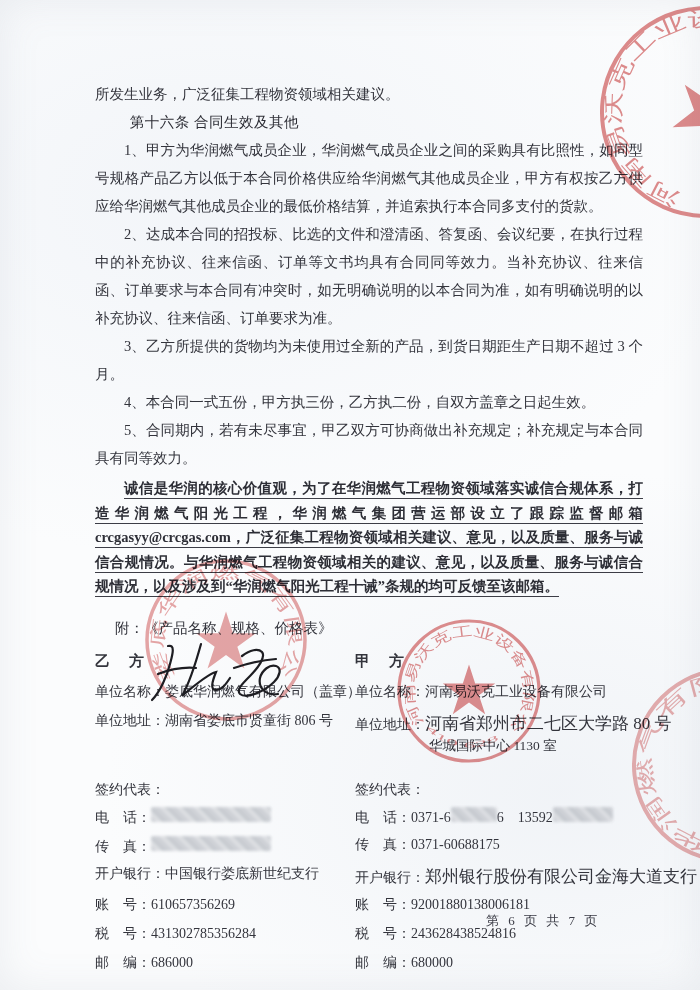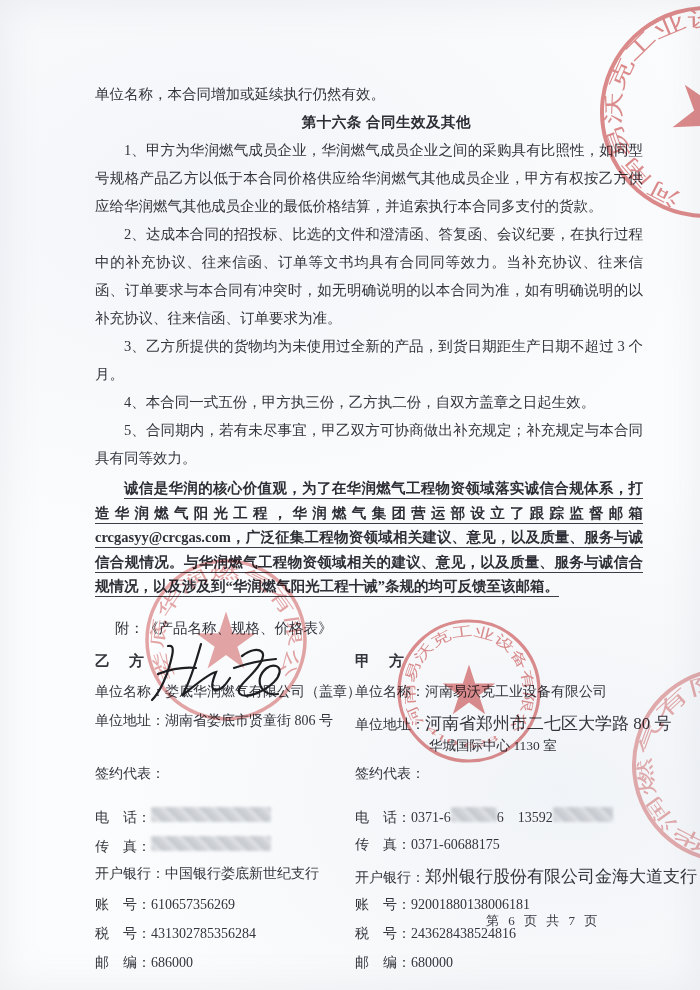--- a/index.html
+++ b/index.html
@@ -11,32 +11,32 @@
       radial-gradient(ellipse 700px 500px at 80% 80%, rgba(228,233,240,.45), rgba(255,255,255,0) 65%),
       #fbfcfd;
     overflow:hidden;
     box-shadow: inset 0 0 40px rgba(120,130,150,.12);
     font-family:"Liberation Serif","DejaVu Serif",serif;
     color:#33343c;
   }
   .content { position:absolute; left:95px; top:80px; width:548px; font-size:14.5px; }
   p.line   { line-height:28px; text-align:justify; }
   p.indent { text-indent:2em; }
-  p.article-heading { line-height:28px; font-weight:700; color:#2c2d35; text-indent:2.4em; letter-spacing:.5px;text-align:center; }
+  p.article-heading { line-height:28px; font-weight:400; color:#2c2d35; text-indent:2.4em; letter-spacing:.5px; }
   p.integrity {
     line-height:24.5px; text-indent:2em; font-weight:700; text-align:justify;
     text-decoration:underline; text-underline-offset:5px; text-decoration-thickness:1px;
     text-decoration-color:#3c3d46; margin-top:4px; color:#2d2e36;
   }
   p.attach { line-height:27px; margin-top:16px;padding-left:20px; }
 
   .parties { display:grid; grid-template-columns:260px auto; column-gap:0; margin-top:4px; font-size:14px; }
   .prow { display:flex; align-items:baseline; padding-top:8px; min-height:29px; }
   .prow.heading { font-weight:700; font-size:15px; letter-spacing:2px; padding-top:6px; }
-  .prow.rep { min-height:42px; align-items:flex-start; }
+  .prow.rep { min-height:42px; align-items:flex-end; }
   .plabel { white-space:nowrap; }
   .pvalue { white-space:nowrap; }
   .pvalue.small { font-size:17px; }
   .addr2 { padding-left:74px; line-height:22px; font-size:13.5px; white-space:nowrap; }
 
   .blur-box {
     display:inline-block; height:15px; border-radius:2px; vertical-align:-2px;
     background:repeating-linear-gradient(45deg,#c7cad0 0 4px,#d8dade 4px 8px,#bfc3c9 8px 12px);
     filter:blur(1.6px); opacity:.85;
   }
@@ -47,21 +47,21 @@
   .seal { position:absolute; mix-blend-mode:multiply; pointer-events:none; }
   .seal text { font-family:"Liberation Serif","DejaVu Serif",serif; }
   .signature { position:absolute; left:146px; top:634px; pointer-events:none; }
 </style>
 </head>
 <body>
 
 <div class="page">
 
   <div class="content">
-    <p class="line">单位名称，本合同增加或延续执行仍然有效。</p>
+    <p class="line">所发生业务，广泛征集工程物资领域相关建议。</p>
     <p class="article-heading">第十六条  合同生效及其他</p>
     <p class="line indent">1、甲方为华润燃气成员企业，华润燃气成员企业之间的采购具有比照性，如同型号规格产品乙方以低于本合同价格供应给华润燃气其他成员企业，甲方有权按乙方供应给华润燃气其他成员企业的最低价格结算，并追索执行本合同多支付的货款。</p>
     <p class="line indent">2、达成本合同的招投标、比选的文件和澄清函、答复函、会议纪要，在执行过程中的补充协议、往来信函、订单等文书均具有合同同等效力。当补充协议、往来信函、订单要求与本合同有冲突时，如无明确说明的以本合同为准，如有明确说明的以补充协议、往来信函、订单要求为准。</p>
     <p class="line indent">3、乙方所提供的货物均为未使用过全新的产品，到货日期距生产日期不超过 3 个月。</p>
     <p class="line indent">4、本合同一式五份，甲方执三份，乙方执二份，自双方盖章之日起生效。</p>
     <p class="line indent">5、合同期内，若有未尽事宜，甲乙双方可协商做出补充规定；补充规定与本合同具有同等效力。</p>
     <p class="integrity">诚信是华润的核心价值观，为了在华润燃气工程物资领域落实诚信合规体系，打造华润燃气阳光工程，华润燃气集团营运部设立了跟踪监督邮箱 crcgasyy@crcgas.com，广泛征集工程物资领域相关建议、意见，以及质量、服务与诚信合规情况。与华润燃气工程物资领域相关的建议、意见，以及质量、服务与诚信合规情况，以及涉及到“华润燃气阳光工程十诫”条规的均可反馈至该邮箱。</p>
     <p class="attach">附：《产品名称、规格、价格表》</p>
 
     <div class="parties">

